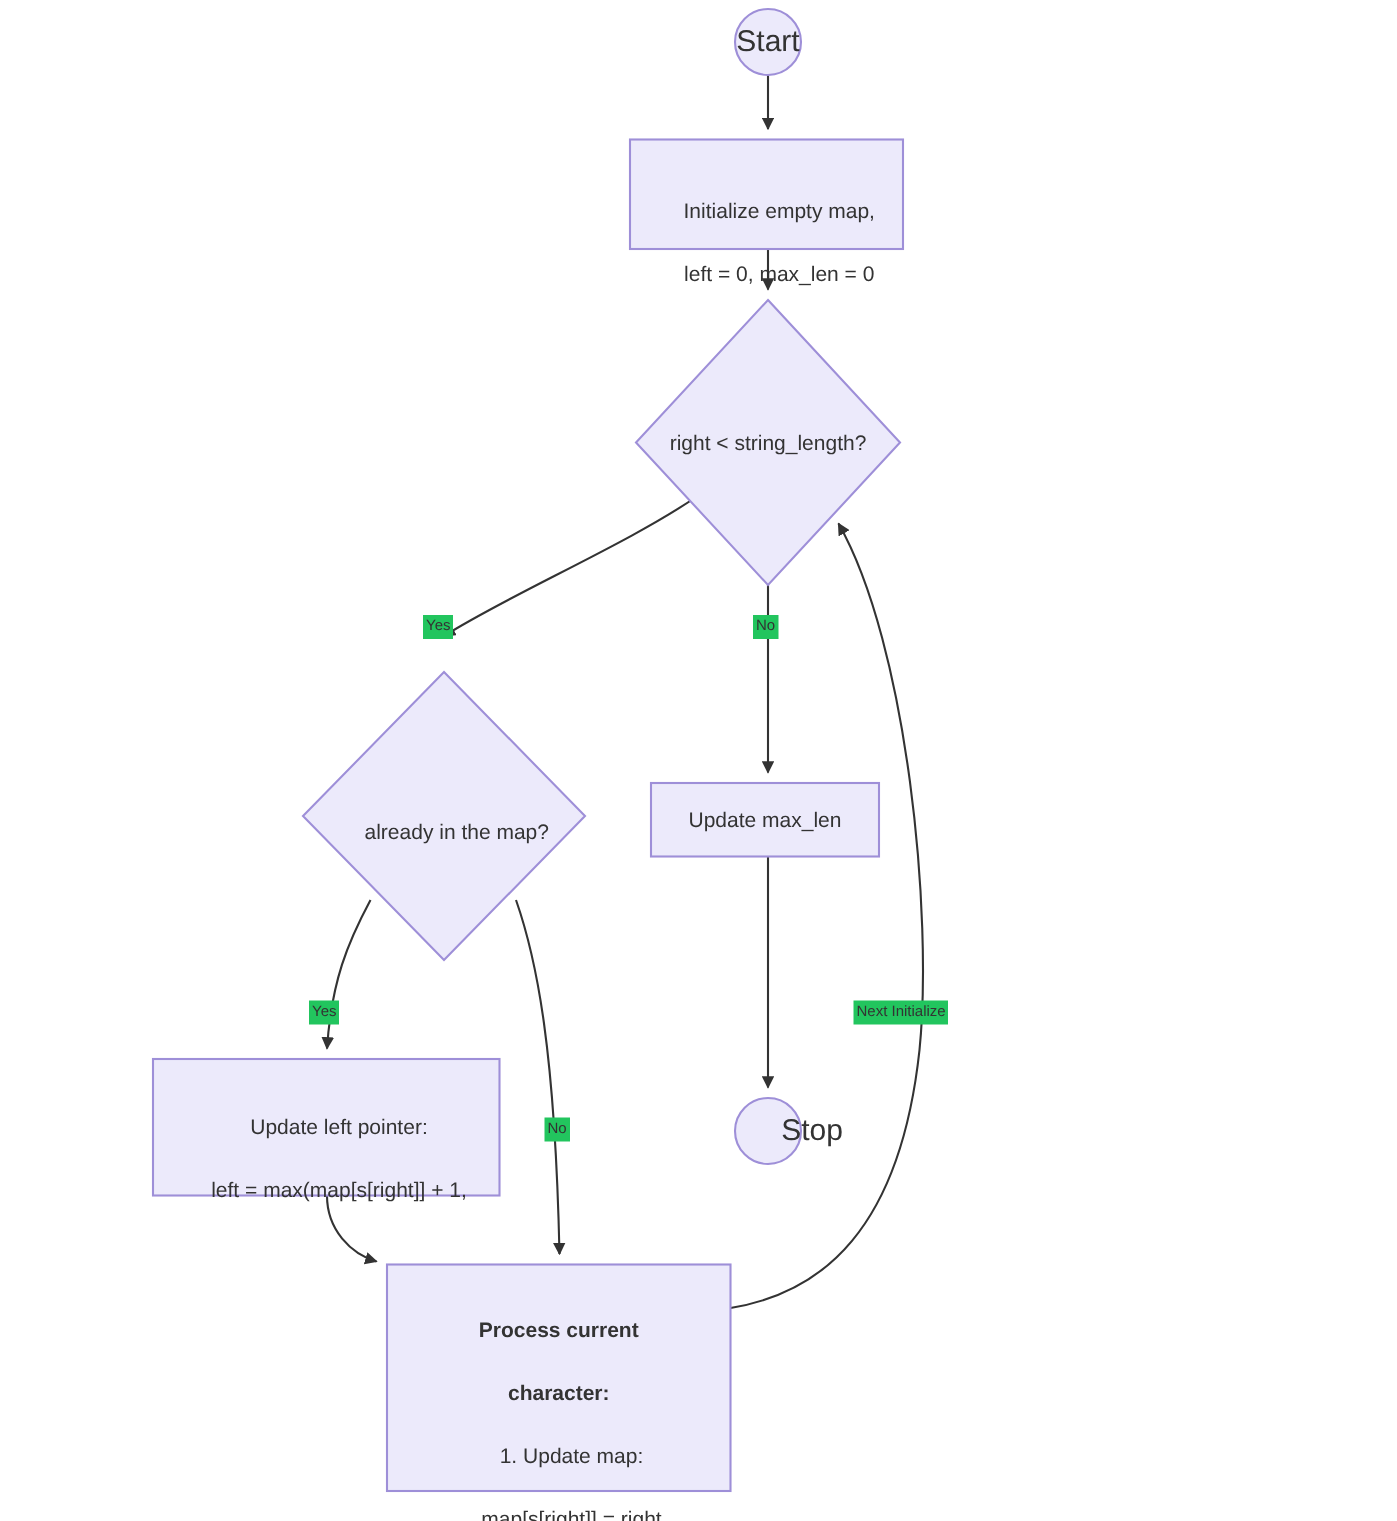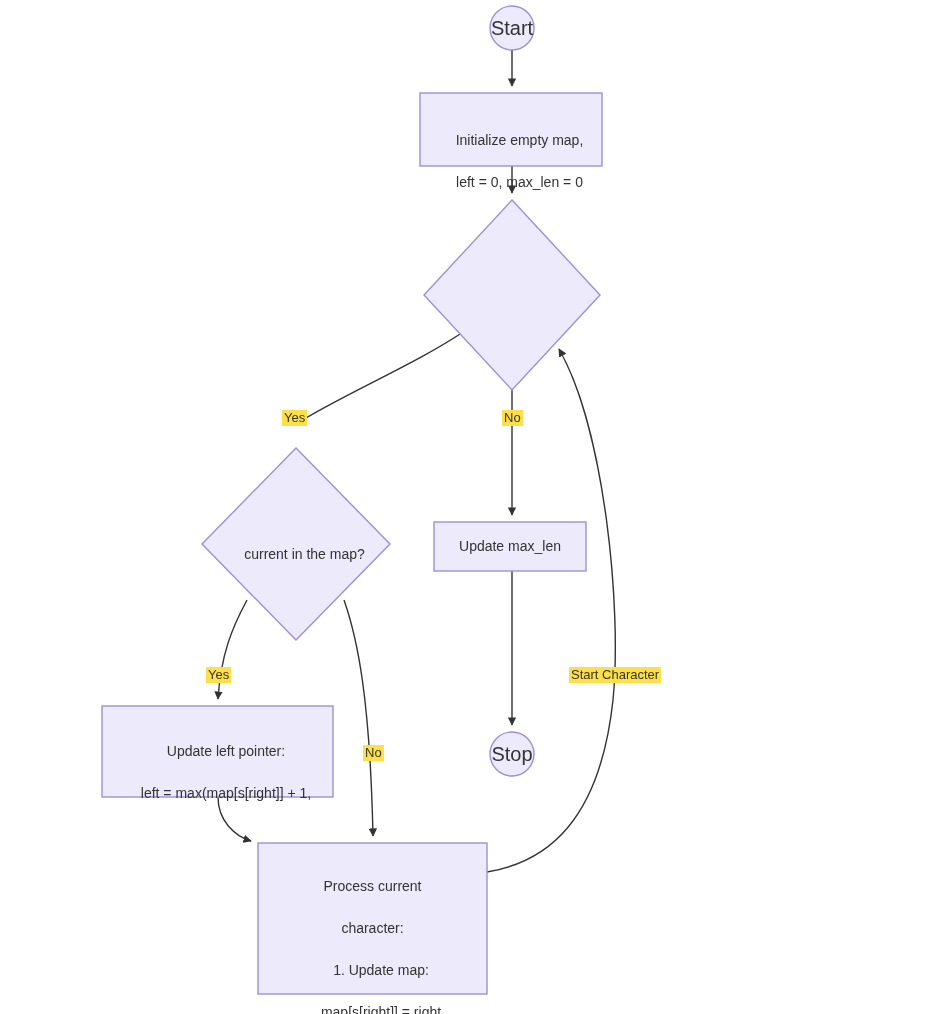--- a/index.html
+++ b/index.html
@@ -48,29 +48,29 @@
     line-height: 21px;
     color: #333333;
     pointer-events: none;
     white-space: pre-line;
   }
   .node-label.terminator {
     font-size: 20px;
   }
   .edge-label {
     position: absolute;
-    font-size: 13px;
+    font-size: 10px;
     line-height: 16px;
     color: #333333;
-    background: #fde047;
+    background: #22c55e;
     padding: 0 2px;
     white-space: nowrap;
   }
   .proc-title {
-    font-weight: normal;
+    font-weight: bold;
     display: block;
   }
   .proc-line {
     display: block;
     margin-left: 17px;
   }
 </style>
 </head>
 <body>
 
@@ -118,46 +118,47 @@
     <circle class="node-shape" cx="512" cy="754" r="22"></circle>
   </svg>
 
   <div class="node-label terminator" style="left:462px; top:18px; width:100px;">Start</div>
 
   <div class="node-label" style="left:420px; top:109px; width:182px;">
     <span class="proc-line">Initialize empty map,</span>
     <span class="proc-line">left = 0, max_len = 0</span>
   </div>
 
+  <div class="node-label" style="left:412px; top:285px; width:200px;">right &lt; string_length?</div>
 
   <div class="node-label" style="left:196px; top:523px; width:200px;">
-    <span class="proc-line">current in the map?</span>
+    <span class="proc-line">already in the map?</span>
   </div>
 
   <div class="node-label" style="left:434px; top:536px; width:152px;">Update max_len</div>
 
   <div class="node-label" style="left:102px; top:720px; width:231px;">
     <span class="proc-line">Update left pointer:</span>
     <span class="proc-line">left = max(map[s[right]] + 1,</span>
   </div>
 
   <div class="node-label" style="left:258px; top:855px; width:229px;">
     <span class="proc-title">Process current</span>
     <span class="proc-title">character:</span>
     <span class="proc-line">1. Update map:</span>
     <span class="proc-line">map[s[right]] = right</span>
     
     
   </div>
 
-  <div class="node-label terminator" style="left:462px; top:744px; width:100px;">Stop</div>
+  <div class="node-label terminator" style="left:462px; top:744px; width:100px;text-align:right;">Stop</div>
 
   <div class="edge-label" style="left:282px; top:410px;">Yes</div>
 
   <div class="edge-label" style="left:502px; top:410px;">No</div>
 
   <div class="edge-label" style="left:206px; top:667px;">Yes</div>
 
   <div class="edge-label" style="left:363px; top:745px;">No</div>
 
-  <div class="edge-label" style="left:569px; top:667px;">Start Character</div>
+  <div class="edge-label" style="left:569px; top:667px;">Next Initialize</div>
 
 </div>
 
 </body></html>

